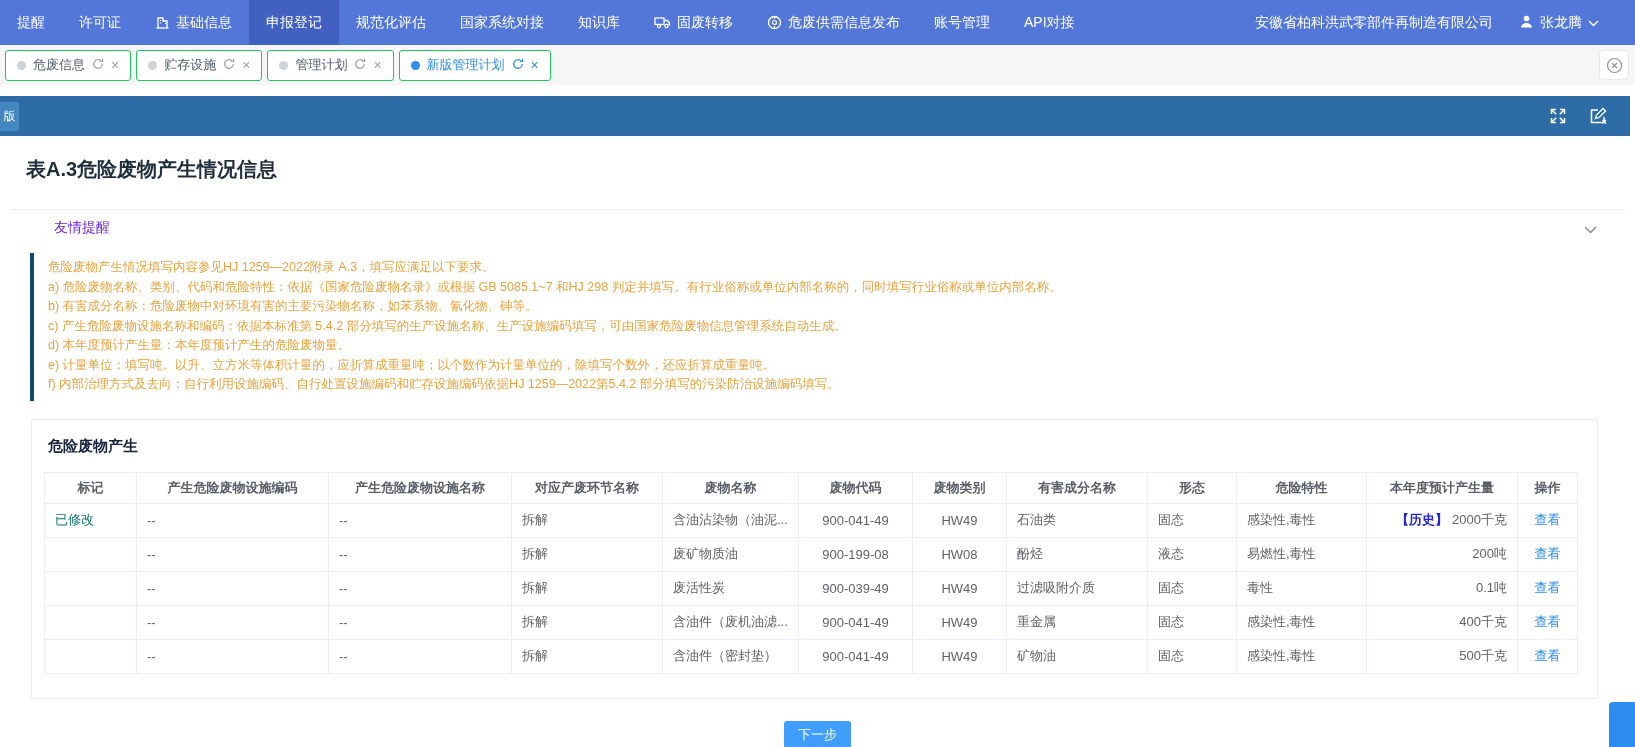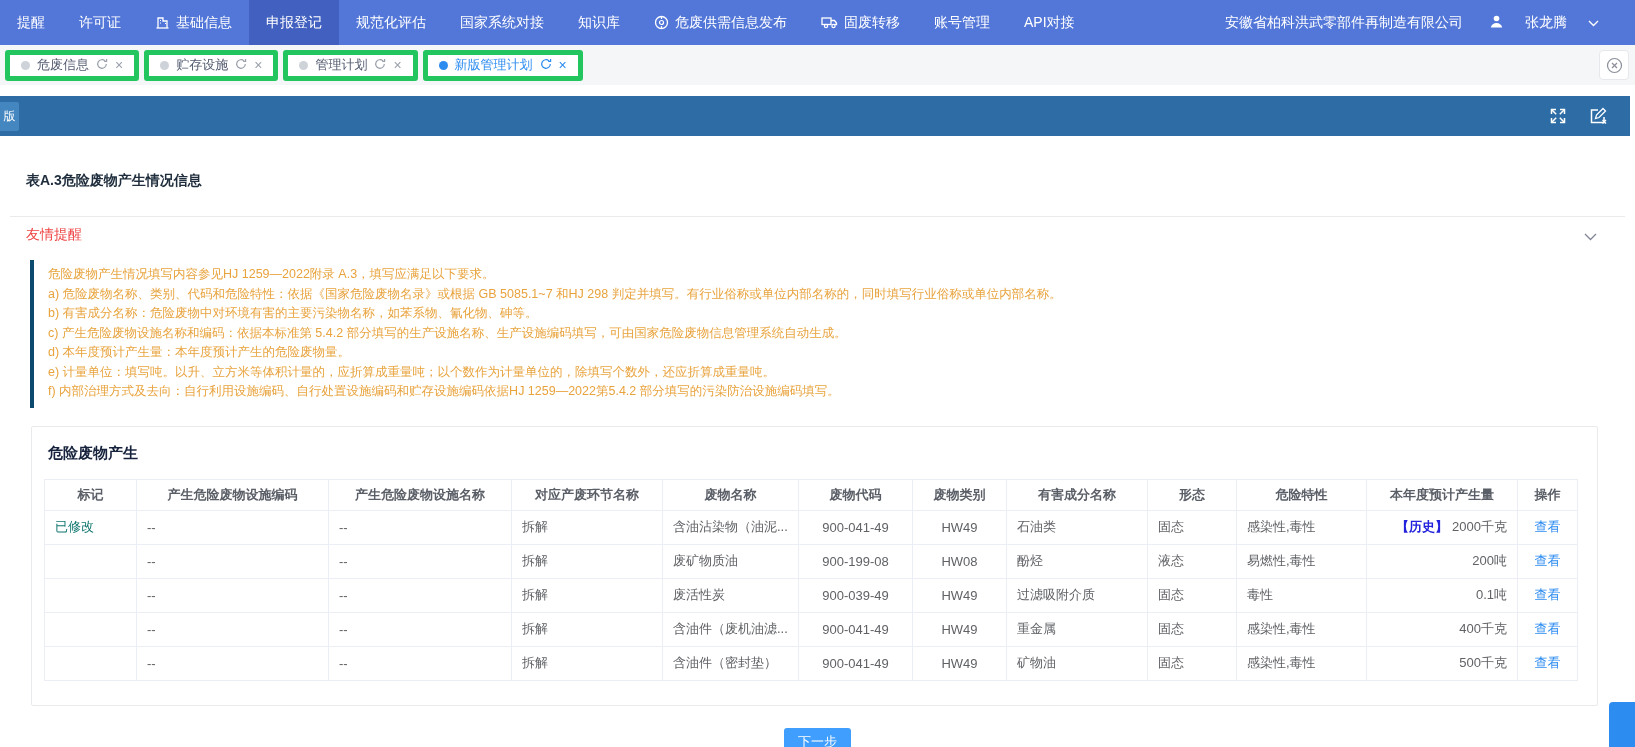--- a/index.html
+++ b/index.html
@@ -7,42 +7,42 @@
     font-family:"Liberation Sans","DejaVu Sans",sans-serif; }
 
   
   .topnav { height:45px; background:#5377d8; display:flex; align-items:stretch; color:#fff; font-size:14px; }
   .nav-item { display:flex; align-items:center; gap:6px; padding:16px 17px; cursor:pointer; white-space:nowrap; }
   .nav-item.active { background:#4160bf; }
   .nav-item svg { display:block; }
   .nav-spacer { flex:1; }
   .nav-right { display:flex; align-items:center; gap:26px; padding-right:36px; }
   .nav-company { font-size:14px; }
-  .nav-user { display:flex; align-items:flex-start; gap:21px; cursor:pointer; }
+  .nav-user { display:flex; align-items:flex-start; gap:6px; cursor:pointer; }
 
   
   .tabstrip { height:40px; background:#f5f6f8; display:flex; align-items:center; gap:5px; padding-left:5px; position:relative; }
-  .tab { height:31px; background:#fff; border:5px solid #22c55e; border-radius:3px; display:flex; align-items:center; gap:7px; padding:0 11px; font-size:13px; color:#515a6e; cursor:pointer; }
+  .tab { height:31px; background:#fff; border:1px solid #22c55e; border-radius:3px; display:flex; align-items:center; gap:7px; padding:0 11px; font-size:13px; color:#515a6e; cursor:pointer; }
   .tab .dot { width:9px; height:9px; border-radius:50%; background:#ced2d9; }
   .tab.active { color:#2d8cf0; }
   .tab.active .dot { background:#2d8cf0; }
   .tab .tclose { font-size:14px; color:#9aa0ab; line-height:1; }
   .tab.active .tclose { color:#2d8cf0; }
   .closeall { position:absolute; right:6px; top:5px; width:30px; height:30px; background:#fff; border:1px solid #e6e8eb; border-radius:4px; display:flex; align-items:center; justify-content:center; cursor:pointer; }
 
   
   .headerbar { height:40px; margin-top:11px; background:#2d6ca5; position:relative; width:1630px; }
   .collapsed-tab { position:absolute; left:0; top:6px; width:19px; height:29px; background:#4486c0; color:#fff; font-size:12px; display:flex; align-items:center; justify-content:center; border-radius:0 2px 2px 0; cursor:pointer; }
   .bar-icons { position:absolute; right:22px; top:0; height:100%; display:flex; align-items:center; gap:22px; }
   .bar-icons svg { display:block; cursor:pointer; }
 
   
-  .page-title { padding:36px 0 0 26px; font-size:14px; font-weight:600; color:#1f2d3d; }
+  .page-title { padding:20px 0 0 26px; font-size:20px; font-weight:600; color:#1f2d3d; }
   .divider { border-bottom:1px solid #e8eaec; margin:26px 10px 0 10px; }
-  .reminder-head { position:relative; padding:9px 60px 4px 26px; font-size:14px; color:#ef4444; cursor:pointer; }
+  .reminder-head { position:relative; padding:9px 60px 4px 26px; font-size:14px; color:#6d28d9; cursor:pointer;margin-left:28px; }
   .reminder-chevron { position:absolute; right:38px; top:11px; }
   .notice { margin:12px 37px 0 30px; border-left:4px solid #0c4a6e; padding:5px 14px 6px 14px; color:#e8a33d; font-size:12.5px; line-height:19.5px; }
 
   .section-card { margin:18px 37px 0 31px; border:1px solid #e8eaec; border-radius:2px; padding:15px 12px 24px 12px; }
   .section-title { font-size:15px; font-weight:600; color:#17233d; margin:2px 0 0 4px;font-family:Liberation Mono, monospace; }
 
   table.wtable { margin-top:16px; border-collapse:collapse; table-layout:fixed; width:1533px; }
   .wtable th, .wtable td { border:1px solid #ebeef5; font-size:13px; overflow:hidden; white-space:nowrap; }
   .wtable th { height:31px; color:#5a5e66; font-weight:600; text-align:center; padding:0 4px; }
   .wtable td { height:34px; color:#606266; padding:0 10px; text-align:left; }
@@ -86,38 +86,38 @@
       <span>规范化评估</span>
     </div>
   <div class="nav-item">
       <span>国家系统对接</span>
     </div>
   <div class="nav-item">
       <span>知识库</span>
     </div>
   <div class="nav-item">
     <span>
-        <svg width="15" height="15" viewBox="0 0 15 15">
-          <circle cx="7.5" cy="7.5" r="6" fill="none" stroke="#fff" stroke-width="1.3"></circle>
-          <circle cx="7.5" cy="7.5" r="2" fill="none" stroke="#fff" stroke-width="1.2"></circle>
-          <path d="M7.5 1.5v2.5M7.5 11v2.5" stroke="#fff" stroke-width="1.2"></path>
-        </svg>
-      </span>
-    <span>危废供需信息发布</span>
-  </div>
-  <div class="nav-item">
-    <span>
         <svg width="17" height="13" viewBox="0 0 17 13">
           <rect x="1" y="2" width="9" height="6.5" fill="none" stroke="#fff" stroke-width="1.3"></rect>
           <path d="M10 4.5h3.5l2 2.5v1.5h-2" fill="none" stroke="#fff" stroke-width="1.3"></path>
           <circle cx="5" cy="10" r="1.6" fill="none" stroke="#fff" stroke-width="1.2"></circle>
           <circle cx="12.5" cy="10" r="1.6" fill="none" stroke="#fff" stroke-width="1.2"></circle>
         </svg>
       </span>
     <span>固废转移</span>
+  </div>
+  <div class="nav-item">
+    <span>
+        <svg width="15" height="15" viewBox="0 0 15 15">
+          <circle cx="7.5" cy="7.5" r="6" fill="none" stroke="#fff" stroke-width="1.3"></circle>
+          <circle cx="7.5" cy="7.5" r="2" fill="none" stroke="#fff" stroke-width="1.2"></circle>
+          <path d="M7.5 1.5v2.5M7.5 11v2.5" stroke="#fff" stroke-width="1.2"></path>
+        </svg>
+      </span>
+    <span>危废供需信息发布</span>
   </div>
   <div class="nav-item">
       <span>账号管理</span>
     </div>
   <div class="nav-item">
       <span>API对接</span>
     </div>
   <div class="nav-spacer"></div>
   <div class="nav-right">
     <span class="nav-company">安徽省柏科洪武零部件再制造有限公司</span>

